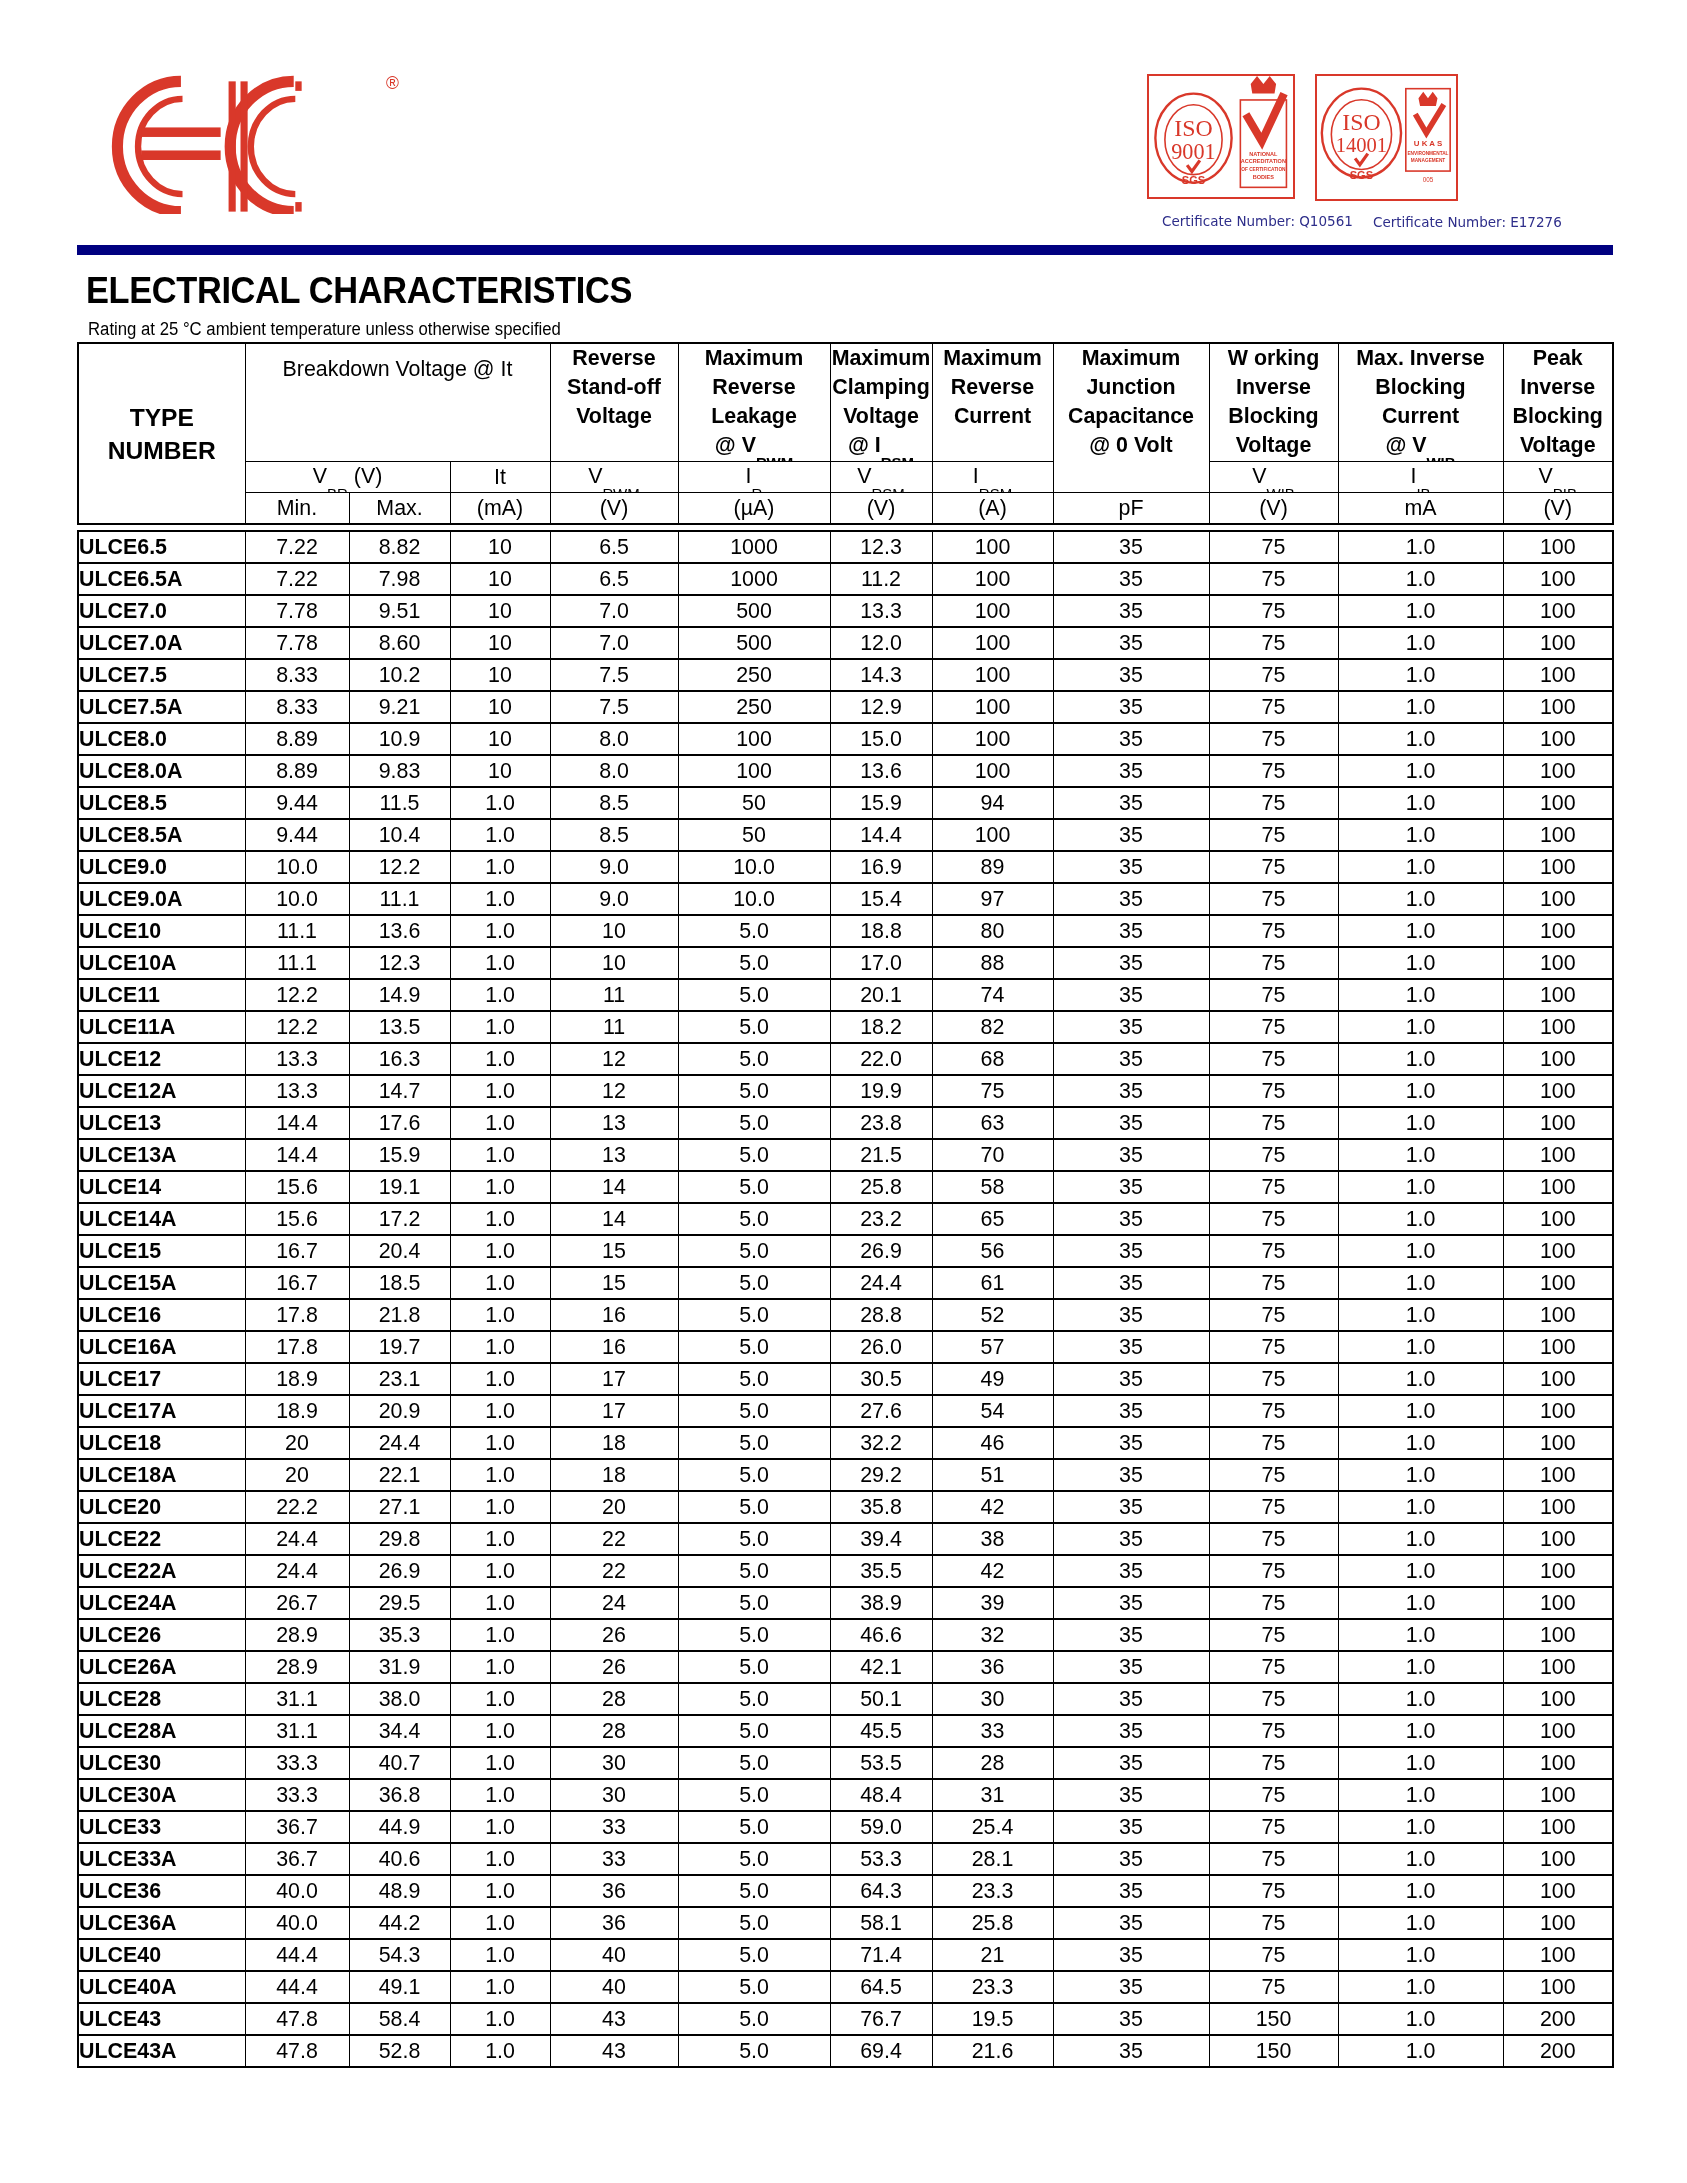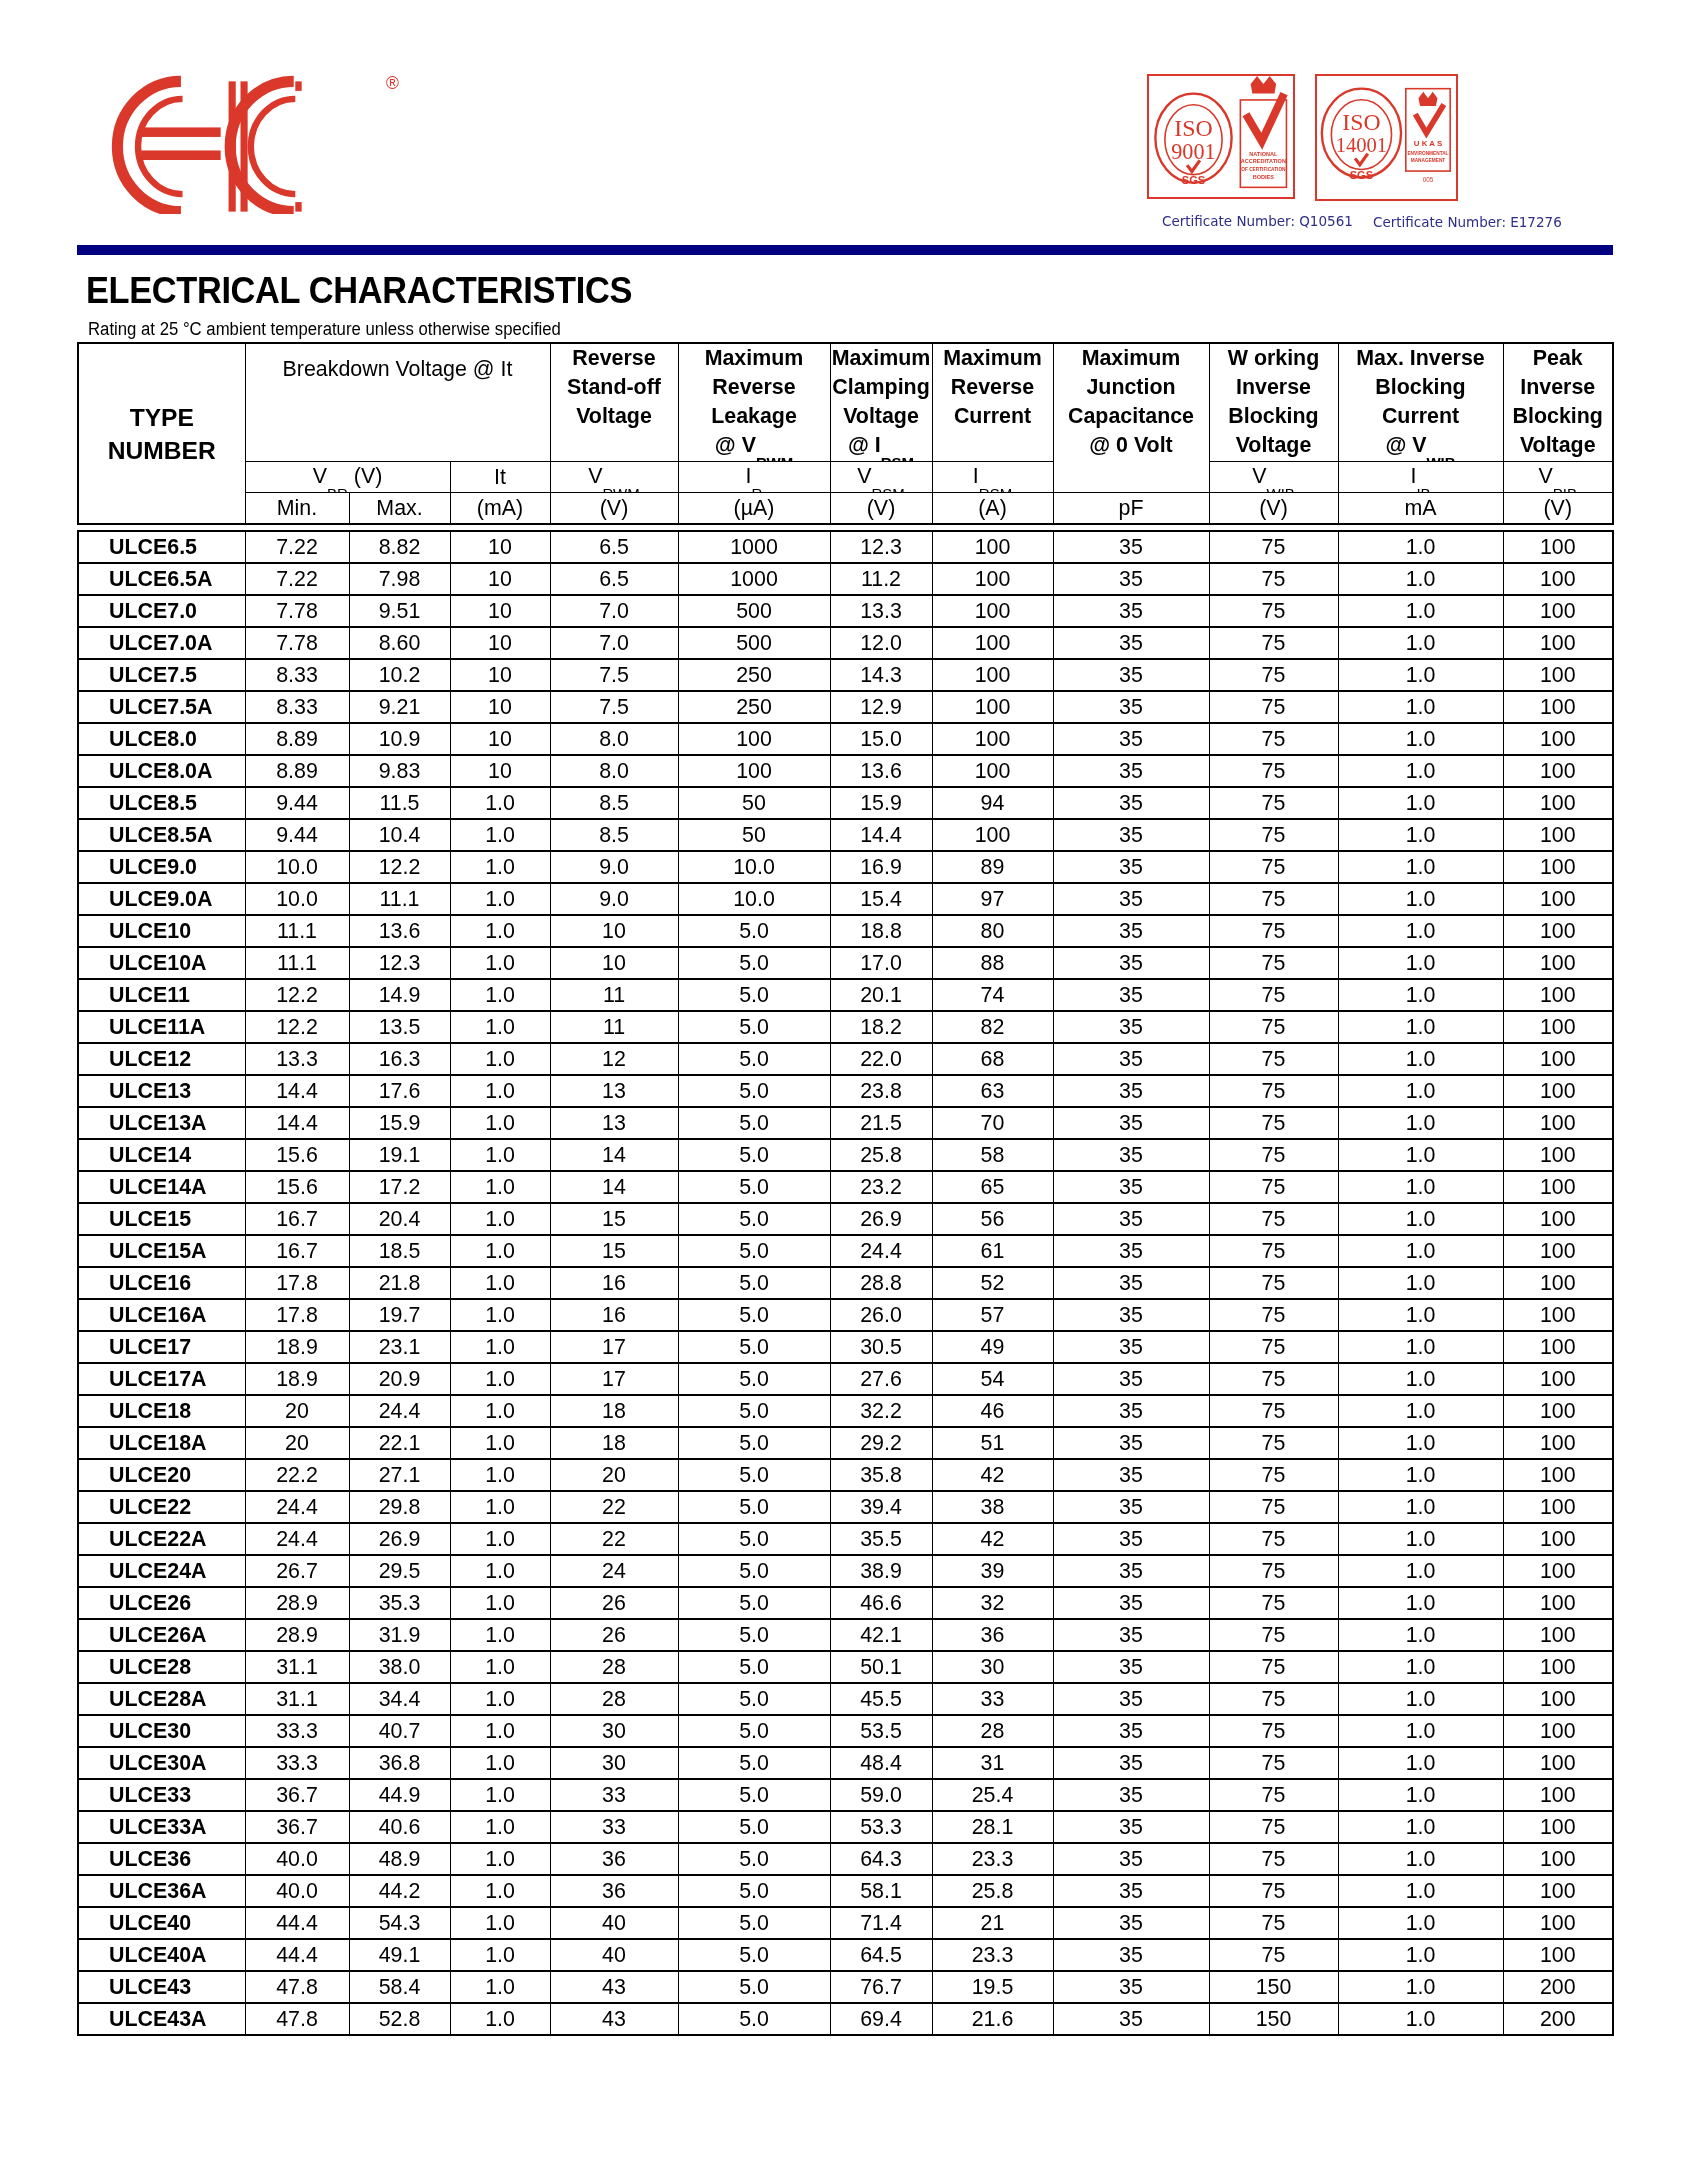--- a/index.html
+++ b/index.html
@@ -35,21 +35,21 @@
     font-size:21.4px; line-height:29px; overflow:hidden; white-space:nowrap;
   }
   #header-table { border:2.4px solid #000; }
   #body-table { border:2.4px solid #000; }
   .hmain td { height:113px; }
   .hsym td { height:30px; }
   .hunit td { height:30px; }
   .hdr-multi { line-height:29px; white-space:normal !important;font-weight:bold; }
   .type-cell { font-weight:bold; font-size:24.6px !important; line-height:33px !important; }
   #body-table td { height:30px; line-height:30px; }
-  #body-table td.tn { font-weight:bold; text-align:left; padding-left:30px; }
+  #body-table td.tn { font-weight:bold; text-align:left; }
   #body-table tr { border-bottom:2.4px solid #000; }
   sub.s { font-size:15px; vertical-align:baseline; position:relative; top:16px; }
 </style>
 </head>
 <body>
 
 <svg id="logo" class="abs" viewBox="0 0 360 175">
   <g fill="none" stroke="#D9382A">
 
     <path d="M88 8 A80 82 0 0 0 88 172" stroke-width="14"></path>
@@ -460,20 +460,34 @@
         <td>12</td>
         <td>5.0</td>
         <td>22.0</td>
         <td>68</td>
         <td>35</td>
         <td>75</td>
         <td>1.0</td>
         <td>100</td>
       </tr>
       <tr>
+        <td class="tn">ULCE12A</td>
+        <td>13.3</td>
+        <td>14.7</td>
+        <td>1.0</td>
+        <td>12</td>
+        <td>5.0</td>
+        <td>19.9</td>
+        <td>75</td>
+        <td>35</td>
+        <td>75</td>
+        <td>1.0</td>
+        <td>100</td>
+      </tr>
+      <tr>
         <td class="tn">ULCE13</td>
         <td>14.4</td>
         <td>17.6</td>
         <td>1.0</td>
         <td>13</td>
         <td>5.0</td>
         <td>23.8</td>
         <td>63</td>
         <td>35</td>
         <td>75</td>

